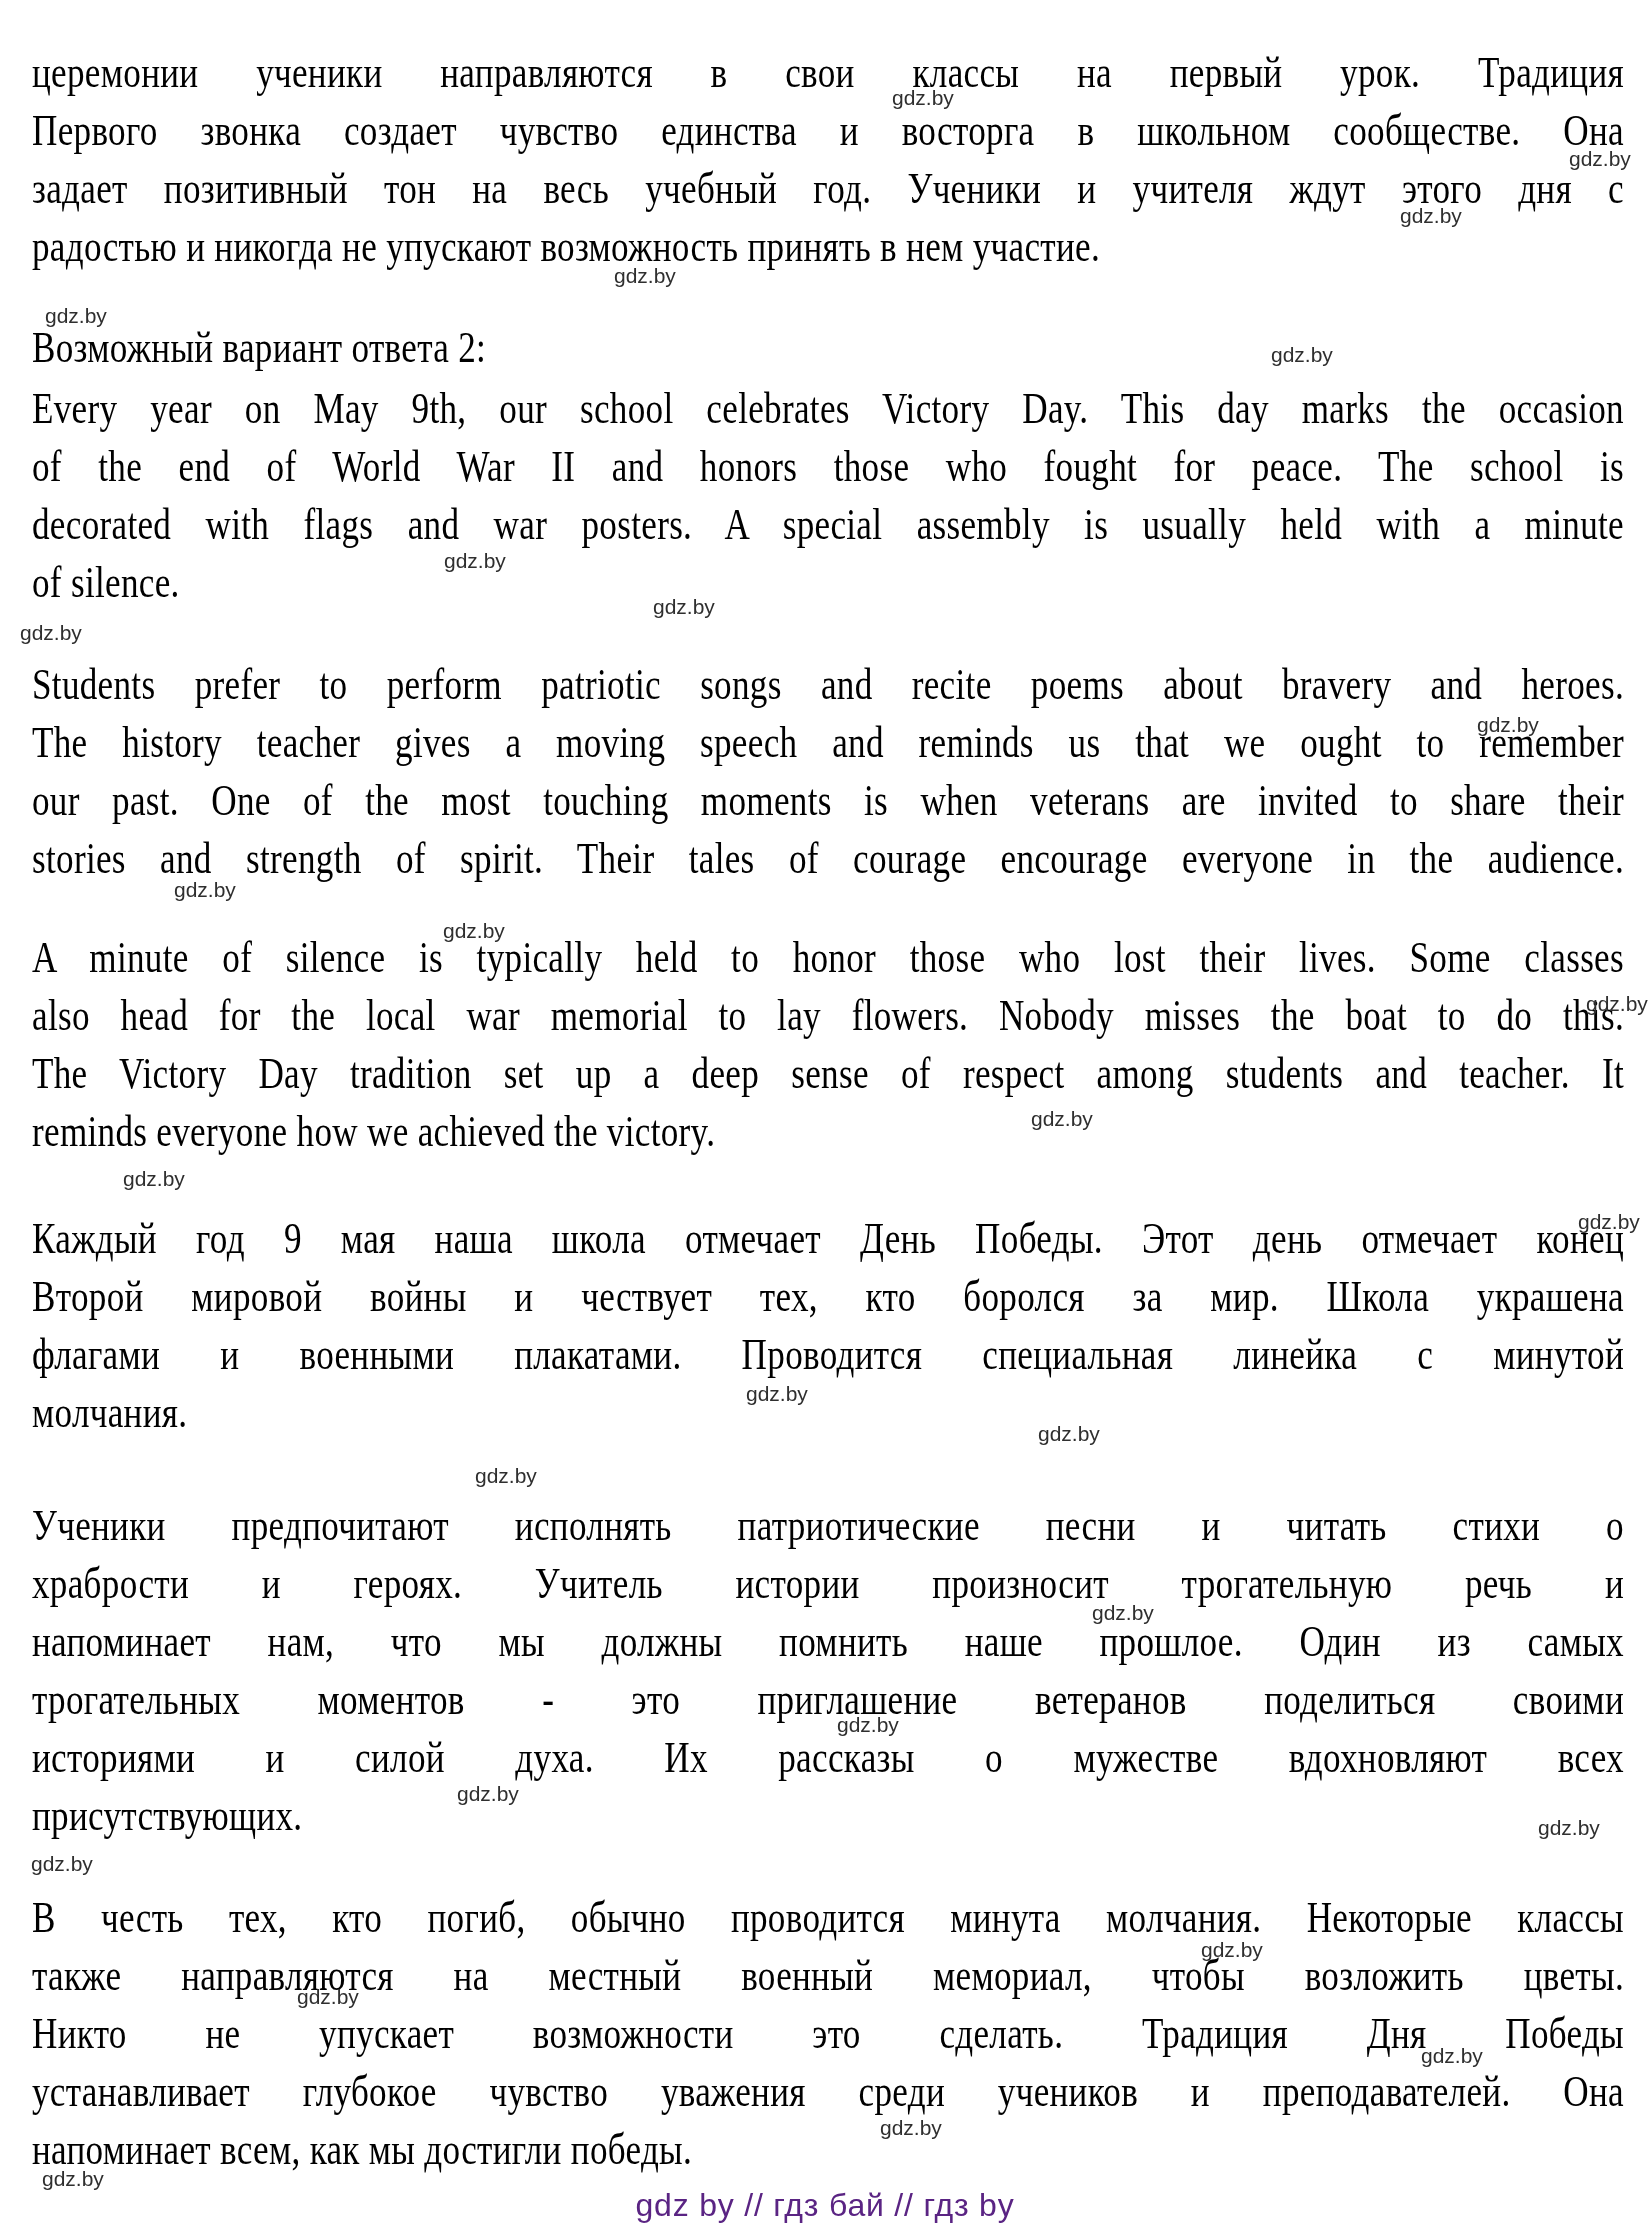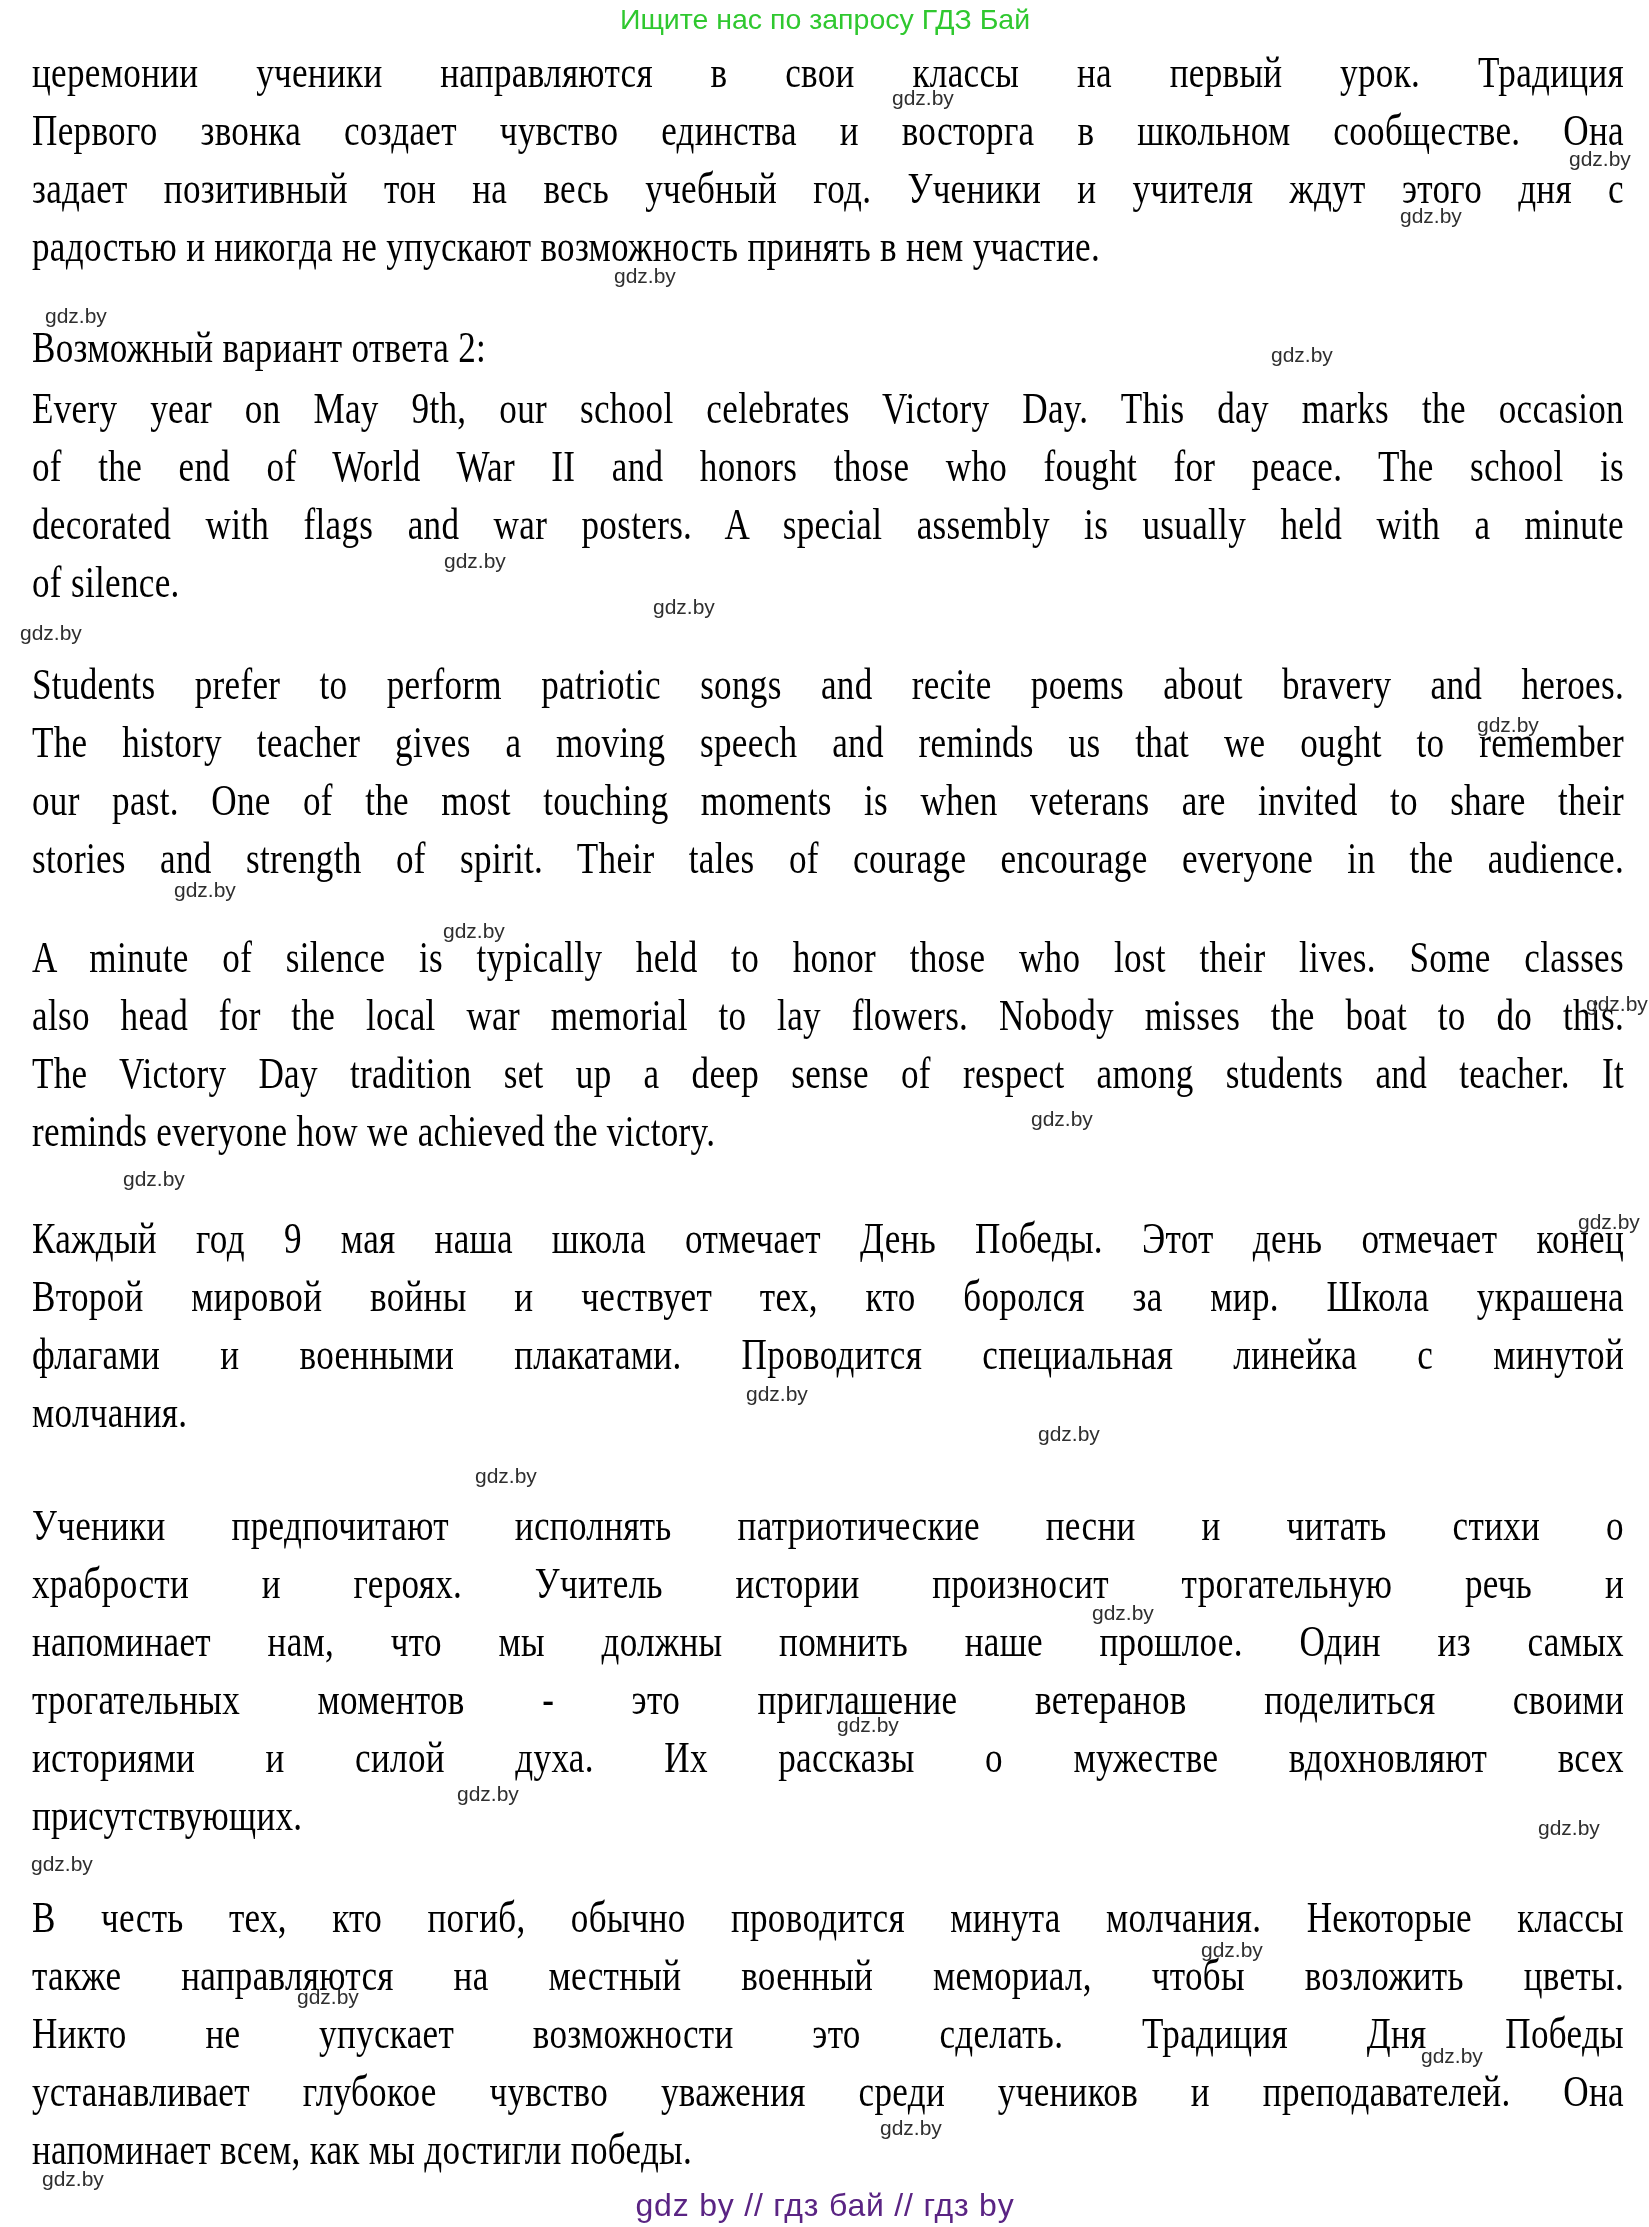--- a/index.html
+++ b/index.html
@@ -65,21 +65,20 @@
     font-size: 32px;
     color: #5a2483;
     letter-spacing: 0.8px;
   }
 </style>
 </head>
 <body>
 
 <div class="page">
 
-  <div class="banner">Ищите нас по запросу ГДЗ Бай</div>
 
   <div class="para" style="top:43px">
     <div class="ln">церемонии ученики направляются в свои классы на первый урок. Традиция</div>
     <div class="ln">Первого звонка создает чувство единства и восторга в школьном сообществе. Она</div>
     <div class="ln">задает позитивный тон на весь учебный год. Ученики и учителя ждут этого дня с</div>
     <div class="ln end">радостью и никогда не упускают возможность принять в нем участие.</div>
   </div>
 
   <div class="para" style="top:318px">
     <div class="ln end heading">Возможный вариант ответа 2:</div>

